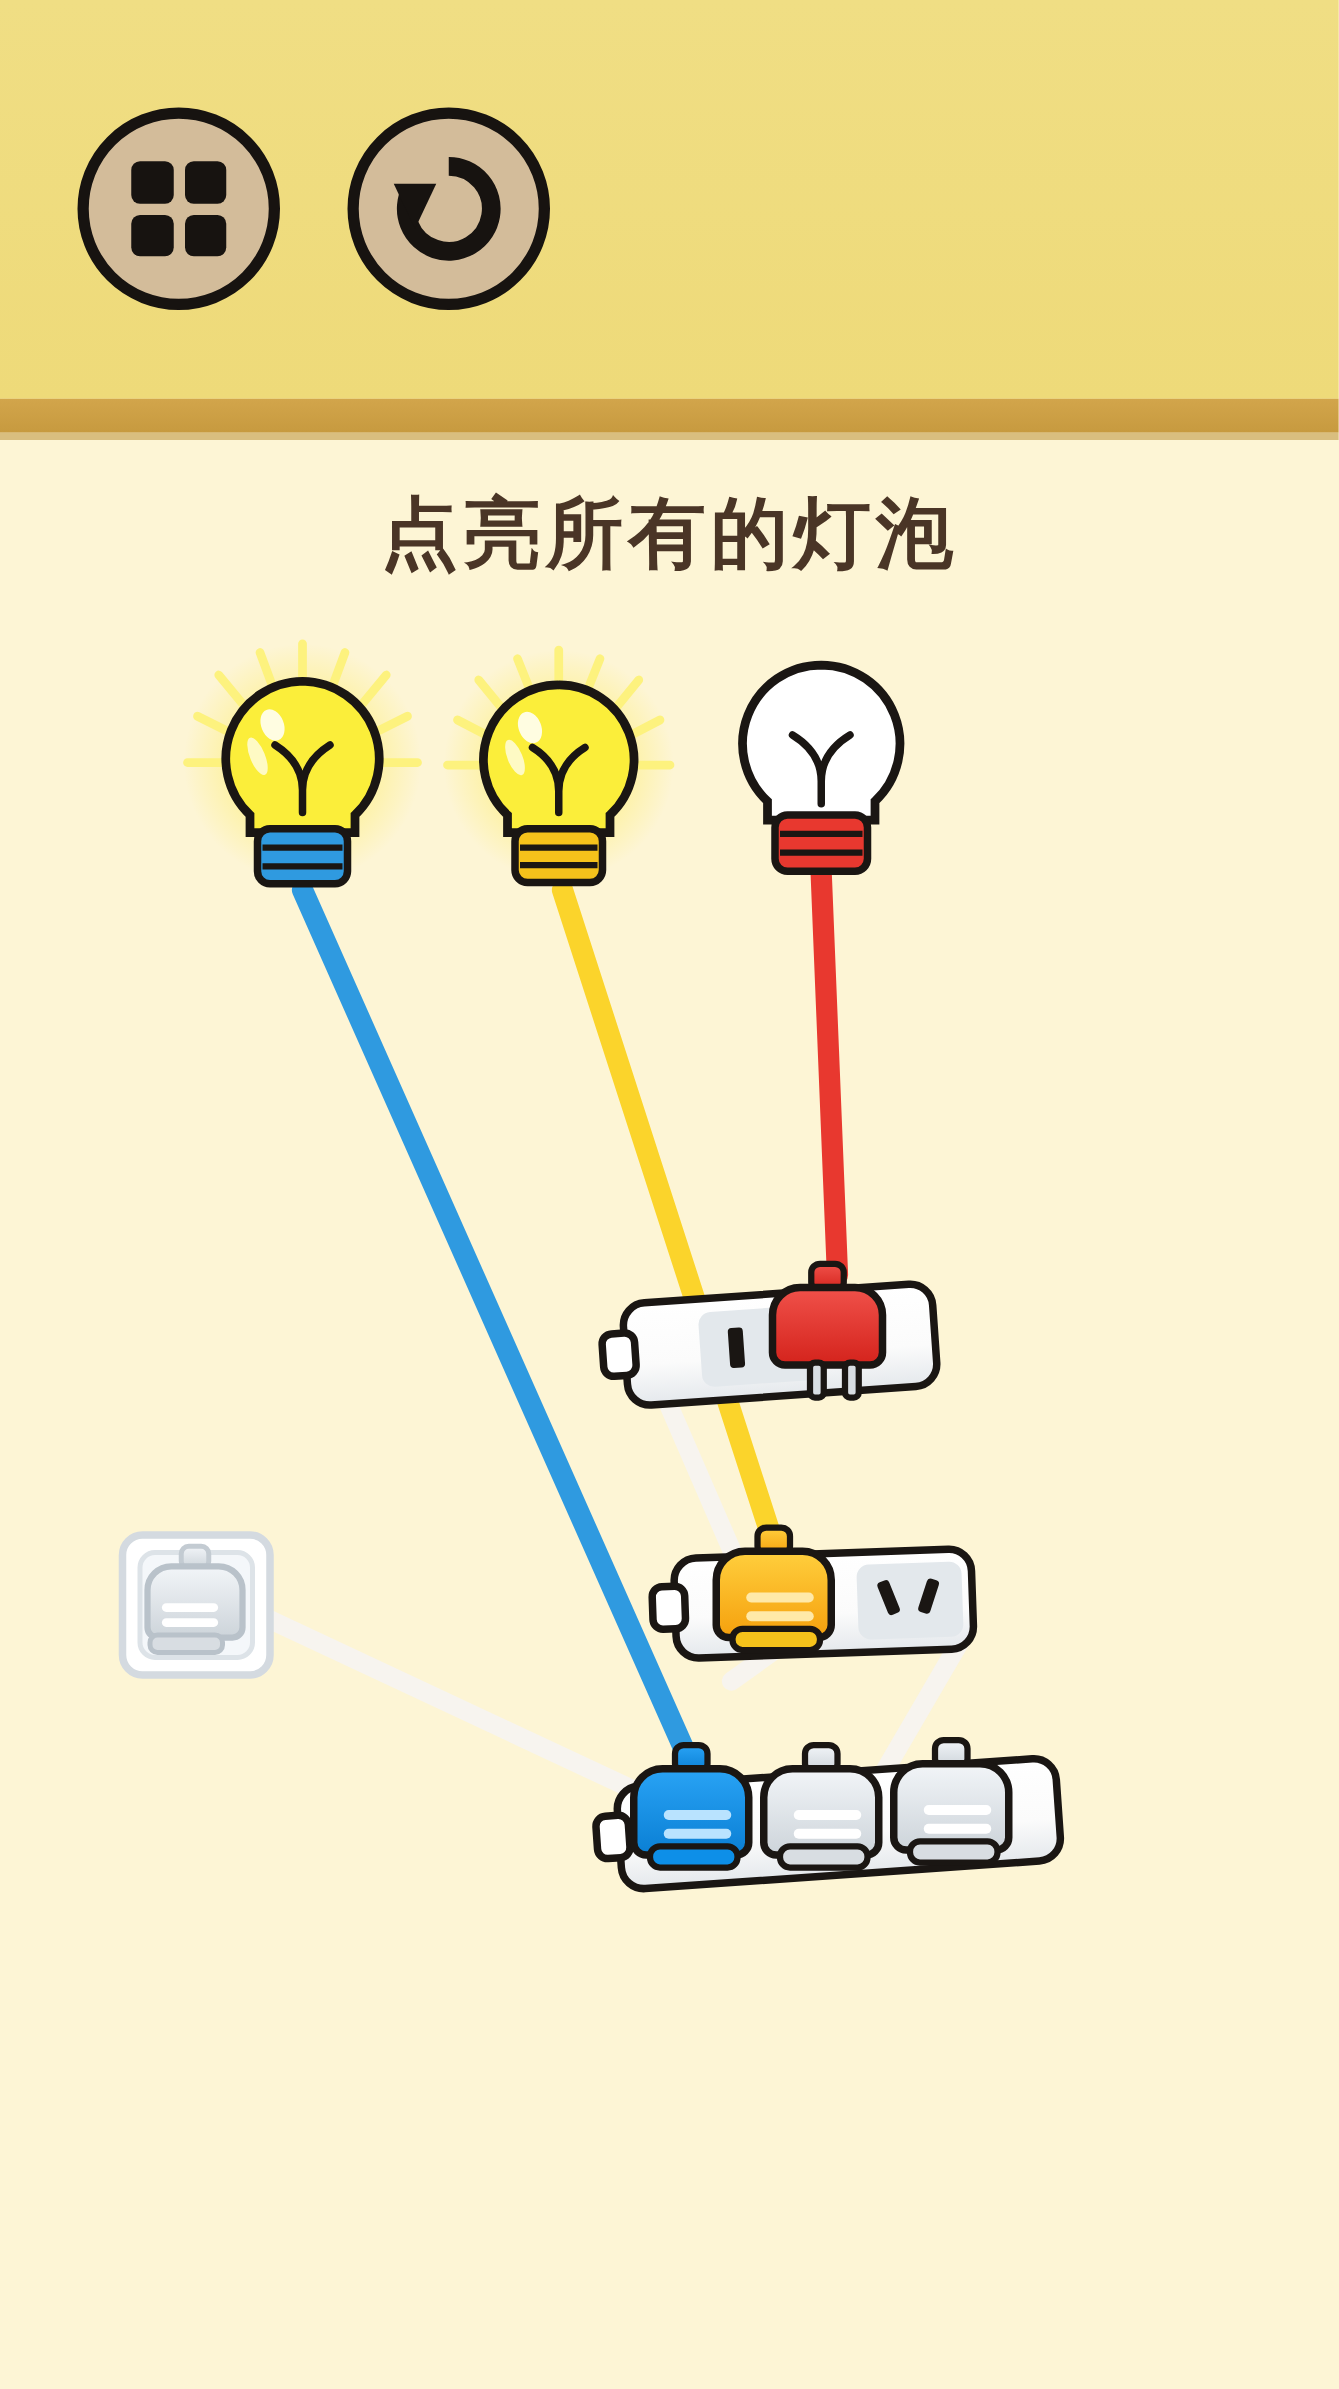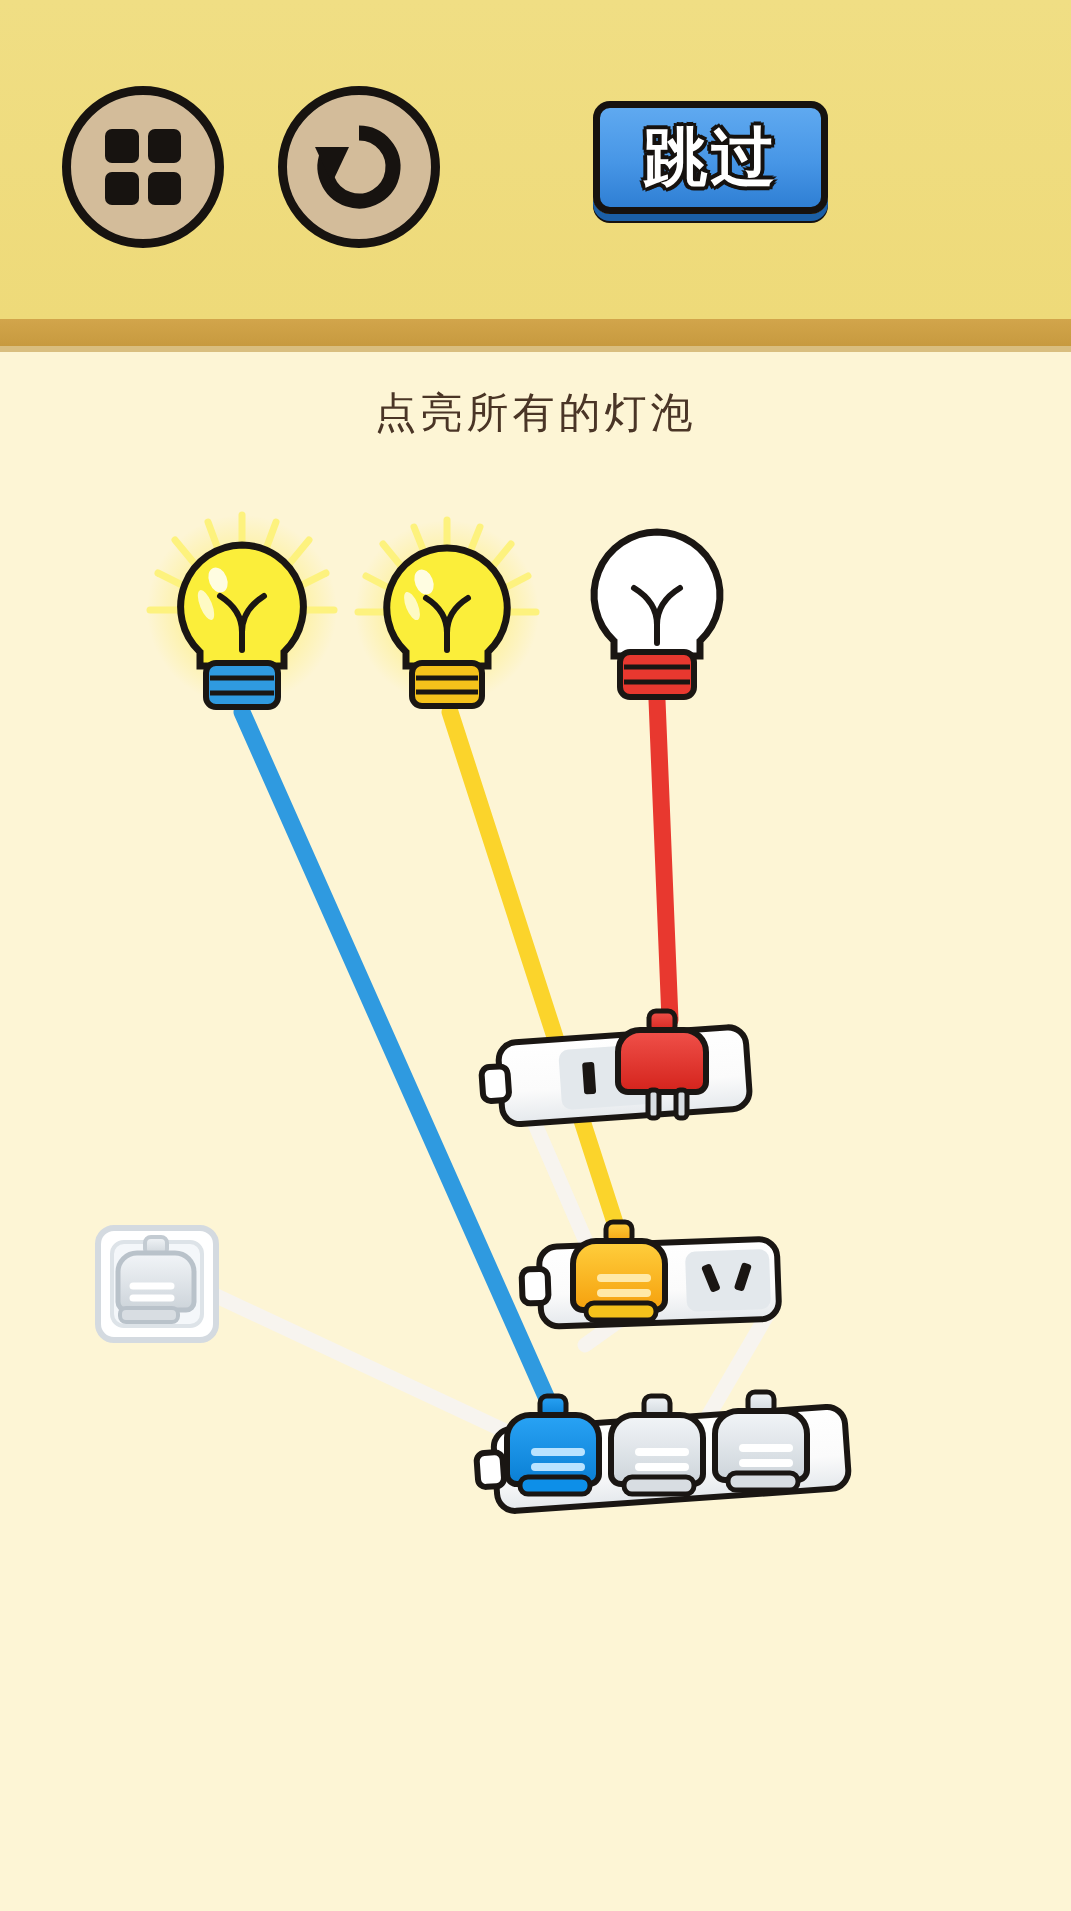--- a/index.html
+++ b/index.html
@@ -50,21 +50,21 @@
     text-shadow:
       -3px -3px 0 #16120f, 3px -3px 0 #16120f,
       -3px  3px 0 #16120f, 3px  3px 0 #16120f,
        0px -4px 0 #16120f, 0px  4px 0 #16120f,
       -4px  0px 0 #16120f, 4px  0px 0 #16120f;
   }
 
   
   .puzzle-title{
     position:absolute;left:0;top:385px;width:1071px;text-align:center;
-    font-size:42px;font-weight:normal;color:#4a3526;letter-spacing:4px;
+    font-size:62px;font-weight:bold;color:#4a3526;letter-spacing:4px;
   }
 
   svg#scene{position:absolute;left:0;top:0;width:1071px;height:1911px;}
 </style>
 </head>
 <body>
 
 <div id="stage">
 
   <div class="header-band"></div>
@@ -80,23 +80,20 @@
     </div>
   </div>
 
   <div class="circ-btn" id="restart-btn">
     <svg width="92" height="92" viewBox="0 0 92 92">
       <path d="M46 12 a34 34 0 1 1 -30 18" fill="none" stroke="#171310" stroke-width="15" stroke-linecap="butt"></path>
       <polygon points="2,26 36,26 19,62" fill="#171310"></polygon>
     </svg>
   </div>
 
-  <div class="skip-btn">
-    <span>跳过</span>
-  </div>
 
   <div class="puzzle-title">点亮所有的灯泡</div>
 
   <svg id="scene" viewBox="0 0 1071 1911">
     <defs>
       <radialGradient id="glow1" cx="50%" cy="50%" r="50%">
         <stop offset="0%" stop-color="#fff27a" stop-opacity="0.95"></stop>
         <stop offset="45%" stop-color="#fdec5a" stop-opacity="0.55"></stop>
         <stop offset="100%" stop-color="#fdec5a" stop-opacity="0"></stop>
       </radialGradient>

